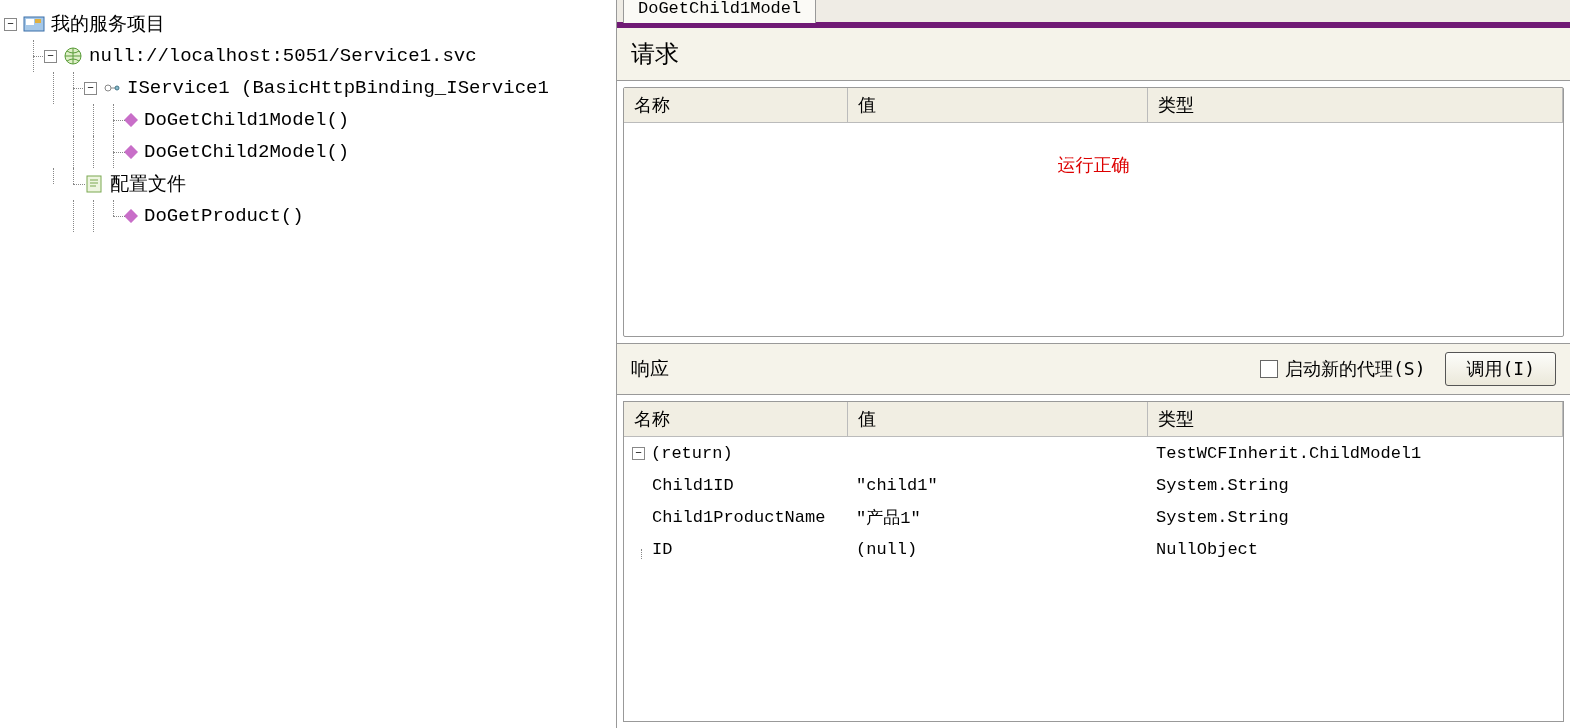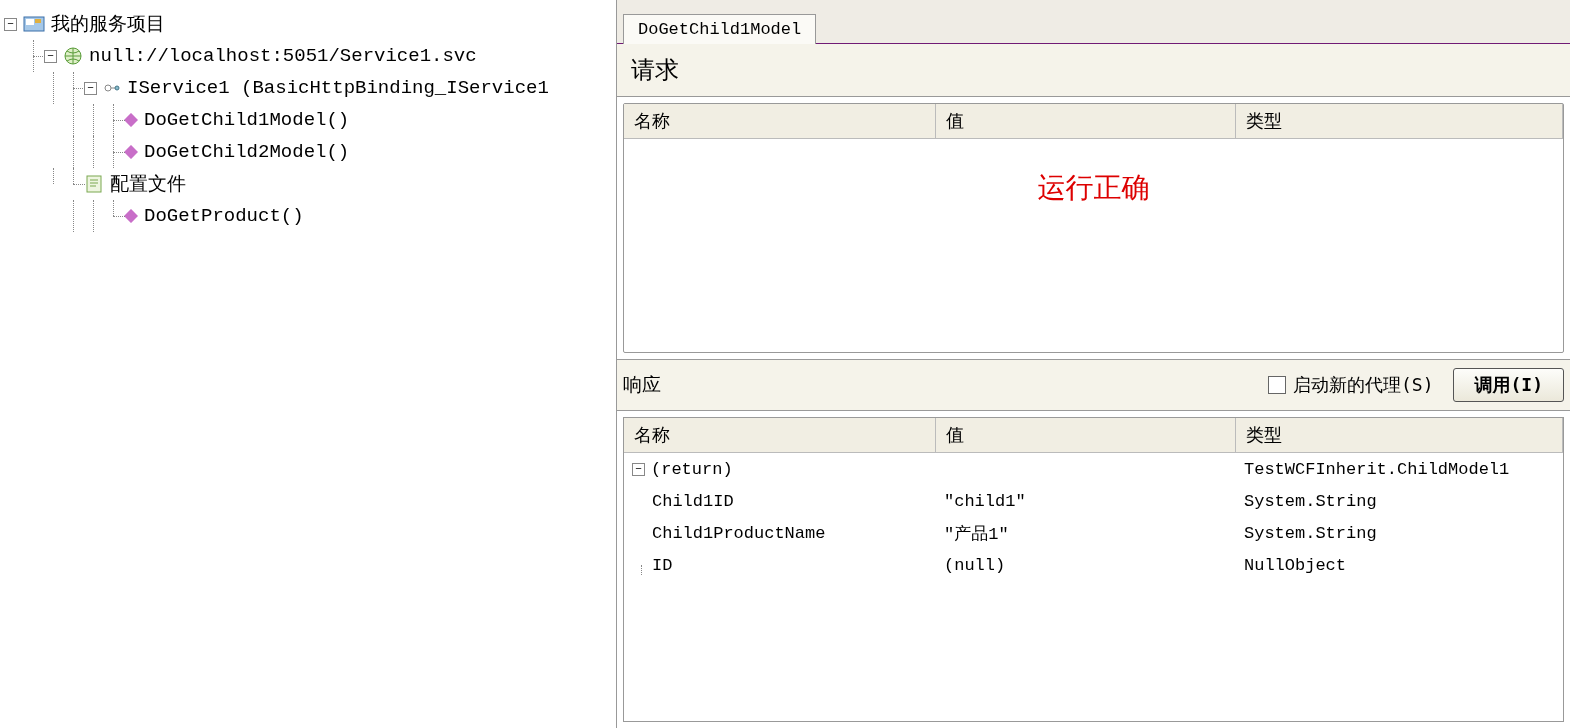--- a/index.html
+++ b/index.html
@@ -43,23 +43,23 @@
     }
     .vline { position: absolute; left: 9px; top: 0; bottom: 0; border-left: 1px dotted #888; }
     .hline { position: absolute; left: 9px; top: 16px; width: 12px; border-top: 1px dotted #888; }
     .vhalf { position: absolute; left: 9px; top: 0; height: 16px; border-left: 1px dotted #888; }
     .icon { display: inline-flex; align-items: center; margin-right: 6px; }
     .tree-label { font-size: 19px; }
     
     .tab-bar {
       display: flex;
       background: #efece5;
-      border-bottom: 1px solid #701a75;
+      border-bottom: 6px solid #701a75;
       padding-left: 6px;
-      height: 44px;
+      height: 28px;
       align-items: flex-end;
     }
     .tab {
       background: #f5f3ea;
       border: 1px solid #999;
       border-bottom: none;
       padding: 5px 14px;
       font-family: "Courier New", monospace;
       font-size: 17px;
       position: relative;
@@ -79,66 +79,65 @@
     .grid-header {
       display: flex;
       background: #f1eee3;
       border-bottom: 1px solid #bbb;
     }
     .grid-header-cell {
       padding: 5px 10px;
       border-right: 1px solid #bbb;
       font-size: 18px;
     }
-    .col-name { width: 312px; }
+    .col-name { width: 224px; }
     .col-value { width: 300px; }
     .col-type { flex: 1; }
     .grid-body {
       min-height: 40px;
     }
     .grid-row {
       display: flex;
       height: 32px;
       align-items: center;
       font-family: "Courier New", monospace;
       font-size: 17px;
     }
     .grid-cell { padding: 0 8px; overflow: hidden; white-space: nowrap; }
     .grid-cell.col-name { display: flex; align-items: center; }
     .status-text {
       color: #d00;
-      font-size: 28px;
+      font-size: 18px;
       text-align: center;
       padding: 30px 0 50px 0;
     }
     .request-section { flex: 0 0 auto; }
     .request-body { min-height: 250px; background: #fff; border: 1px solid #999; margin: 6px; border-radius: 2px; }
     .response-bar {
       display: flex;
       align-items: center;
       background: #f5f3ea;
       border-top: 1px solid #999;
       border-bottom: 1px solid #999;
-      padding: 8px 6px;
+      padding: 8px 14px;
       gap: 20px;
     }
     .response-label { font-size: 19px; margin-right: auto; }
     .checkbox-wrap { display: flex; align-items: center; gap: 7px; font-size: 18px; }
     .checkbox-box {
       width: 18px; height: 18px; border: 1px solid #666; background: #fff;
     }
     .invoke-btn {
       border: 1px solid #555;
       background: linear-gradient(#fdfdfa, #ebe8da);
       padding: 4px 20px;
       font-size: 18px;
       cursor: pointer;
       border-radius: 3px;
       font-family: inherit;
-      font-weight: bold;
     }
     .response-section { flex: 1; display: flex; flex-direction: column; }
     .response-grid { flex: 1; margin: 6px; border: 1px solid #999; display: flex; flex-direction: column; }
     .response-grid .grid-body { flex: 1; }
     .row-expander {
       width: 13px; height: 13px;
       border: 1px solid #888;
       display: inline-flex; align-items: center; justify-content: center;
       font-size: 11px; margin-right: 6px; background: #fff;
     }

